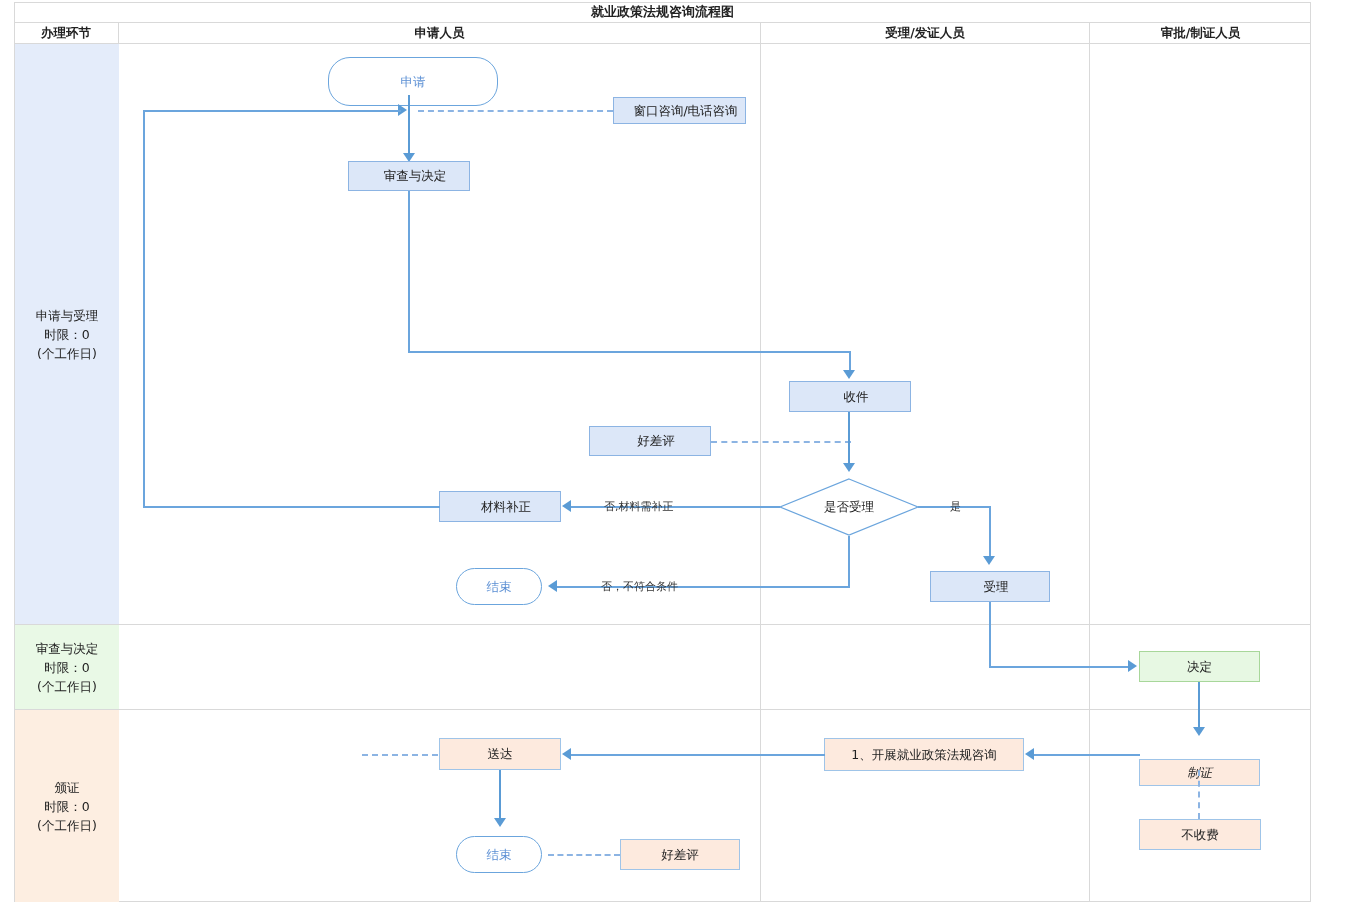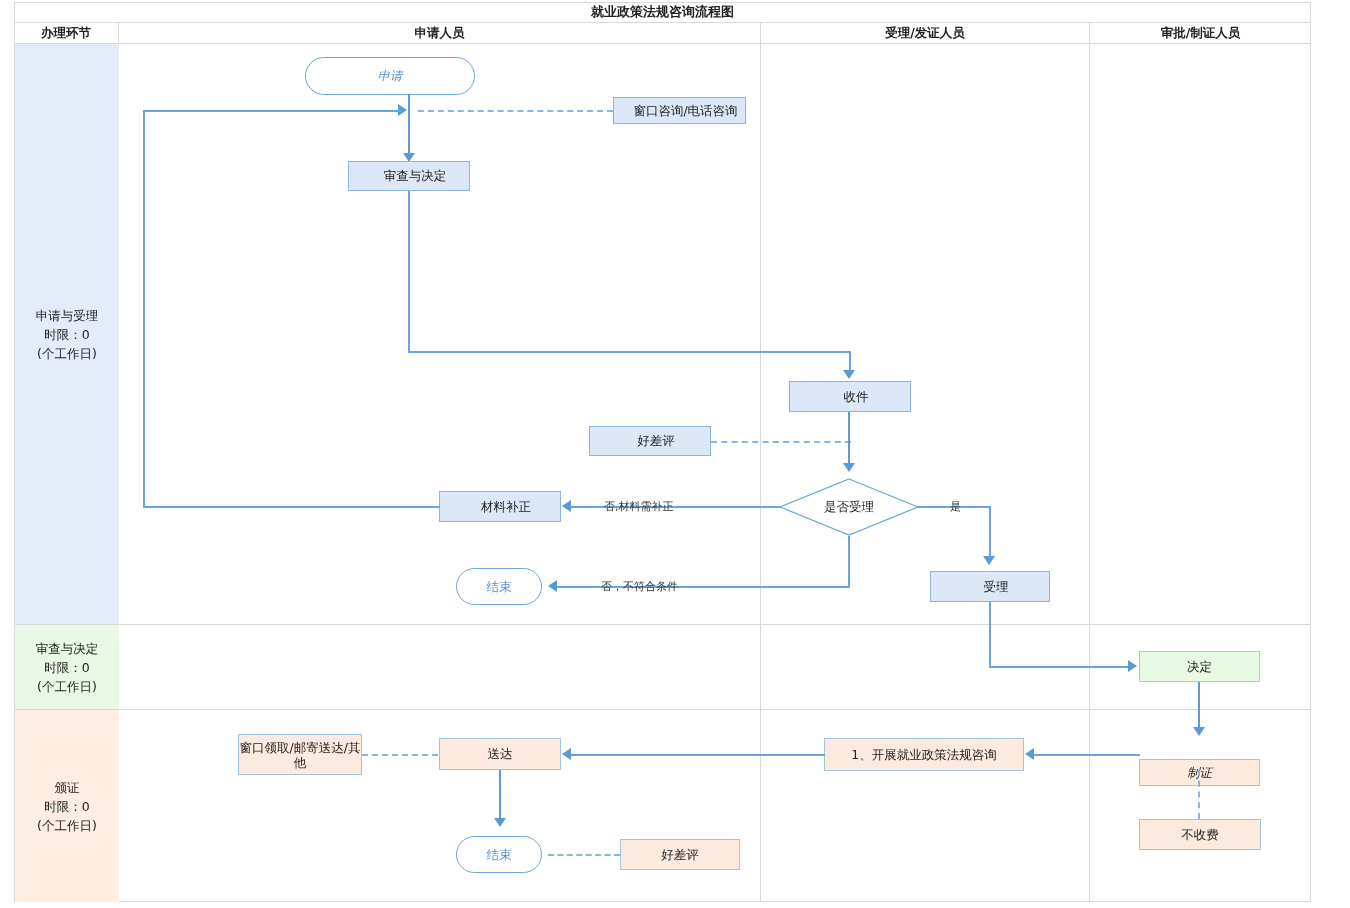--- a/index.html
+++ b/index.html
@@ -97,21 +97,21 @@
     <span>审查与决定</span>
     <span>时限：0</span>
     <span>(个工作日)</span>
   </div>
   <div class="stage stage-3">
     <span>颁证</span>
     <span>时限：0</span>
     <span>(个工作日)</span>
   </div>
 
-  <div class="node n-term" style="left:305px;top:57px;width:170px;height:38px;font-style:italic;">申请</div>
+  <div class="node n-term" style="left:328px;top:57px;width:170px;height:49px;">申请</div>
 
   <div class="conn thick t-v" style="left:408px;top:95px;height:63px;"></div>
   <div class="arrow arr-down" style="left:403px;top:153px;"></div>
 
   <div class="dash-h" style="left:418px;top:110px;width:195px;"></div>
   <div class="node n-blue" style="left:613px;top:97px;width:133px;height:27px;">窗口咨询/电话咨询</div>
 
   <div class="arrow arr-right" style="left:398px;top:104px;"></div>
 
   <div class="node n-blue" style="left:348px;top:161px;width:122px;height:30px;">审查与决定</div>
@@ -178,21 +178,20 @@
   <div class="arrow arr-left" style="left:1025px;top:748px;"></div>
 
   <div class="node n-peach" style="left:824px;top:738px;width:200px;height:33px;">1、开展就业政策法规咨询</div>
 
   <div class="conn hline" style="left:570px;top:754px;width:255px;"></div>
   <div class="arrow arr-left" style="left:562px;top:748px;"></div>
 
   <div class="node n-peach" style="left:439px;top:738px;width:122px;height:32px;">送达</div>
 
   <div class="dash-h" style="left:362px;top:754px;width:76px;"></div>
-  <div class="node n-peach" style="left:238px;top:734px;width:124px;height:41px;line-height:15px;">窗口领取/邮寄送达/其他</div>
 
   <div class="conn thick t-v" style="left:499px;top:770px;height:52px;"></div>
   <div class="arrow arr-down" style="left:494px;top:818px;"></div>
 
   <div class="node n-term" style="left:456px;top:836px;width:86px;height:37px;">结束</div>
 
   <div class="dash-h" style="left:548px;top:854px;width:72px;"></div>
   <div class="node n-peach" style="left:620px;top:839px;width:120px;height:31px;">好差评</div>
 
 </div>

